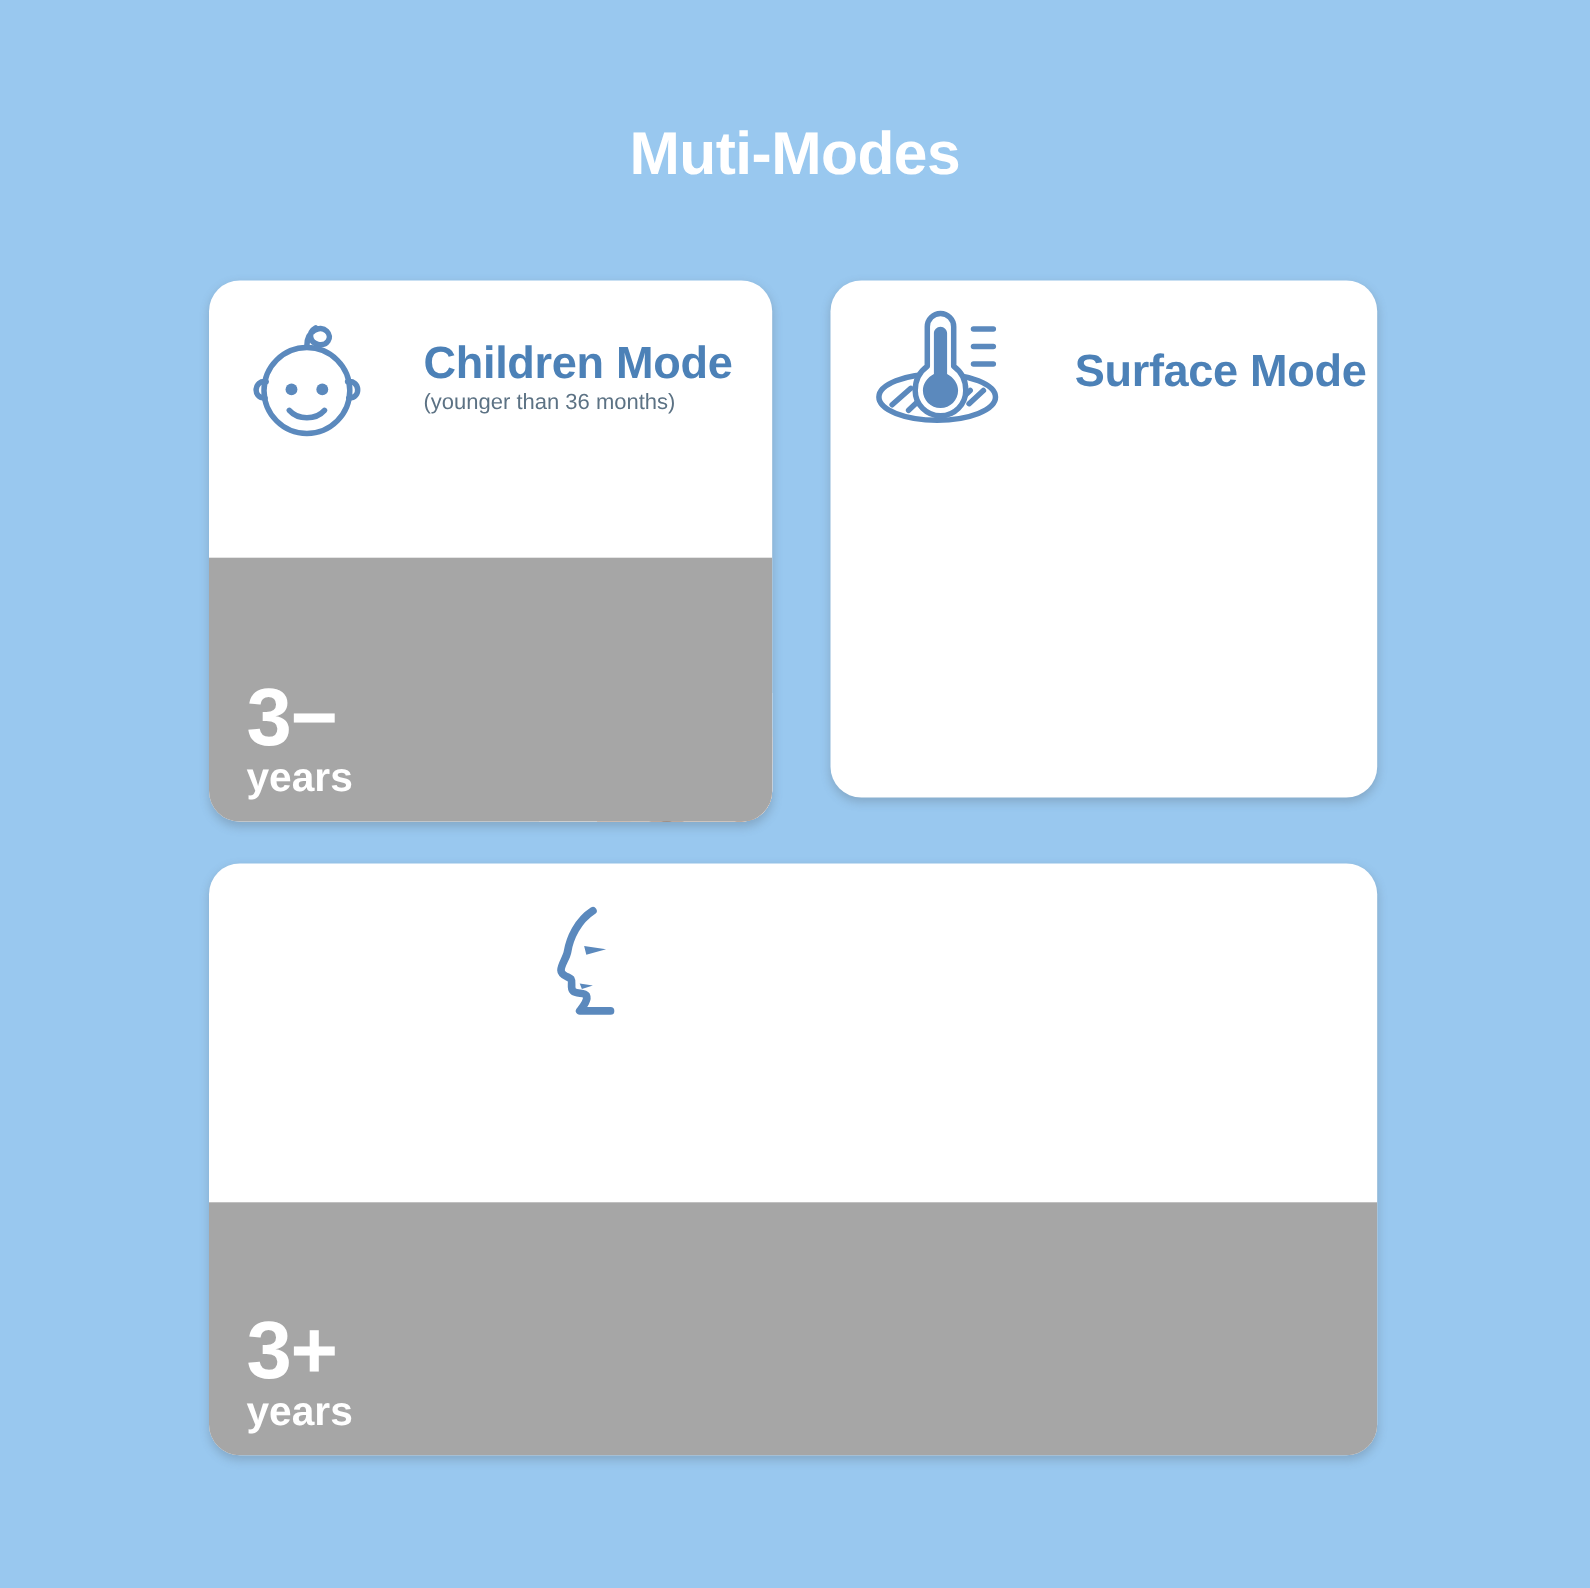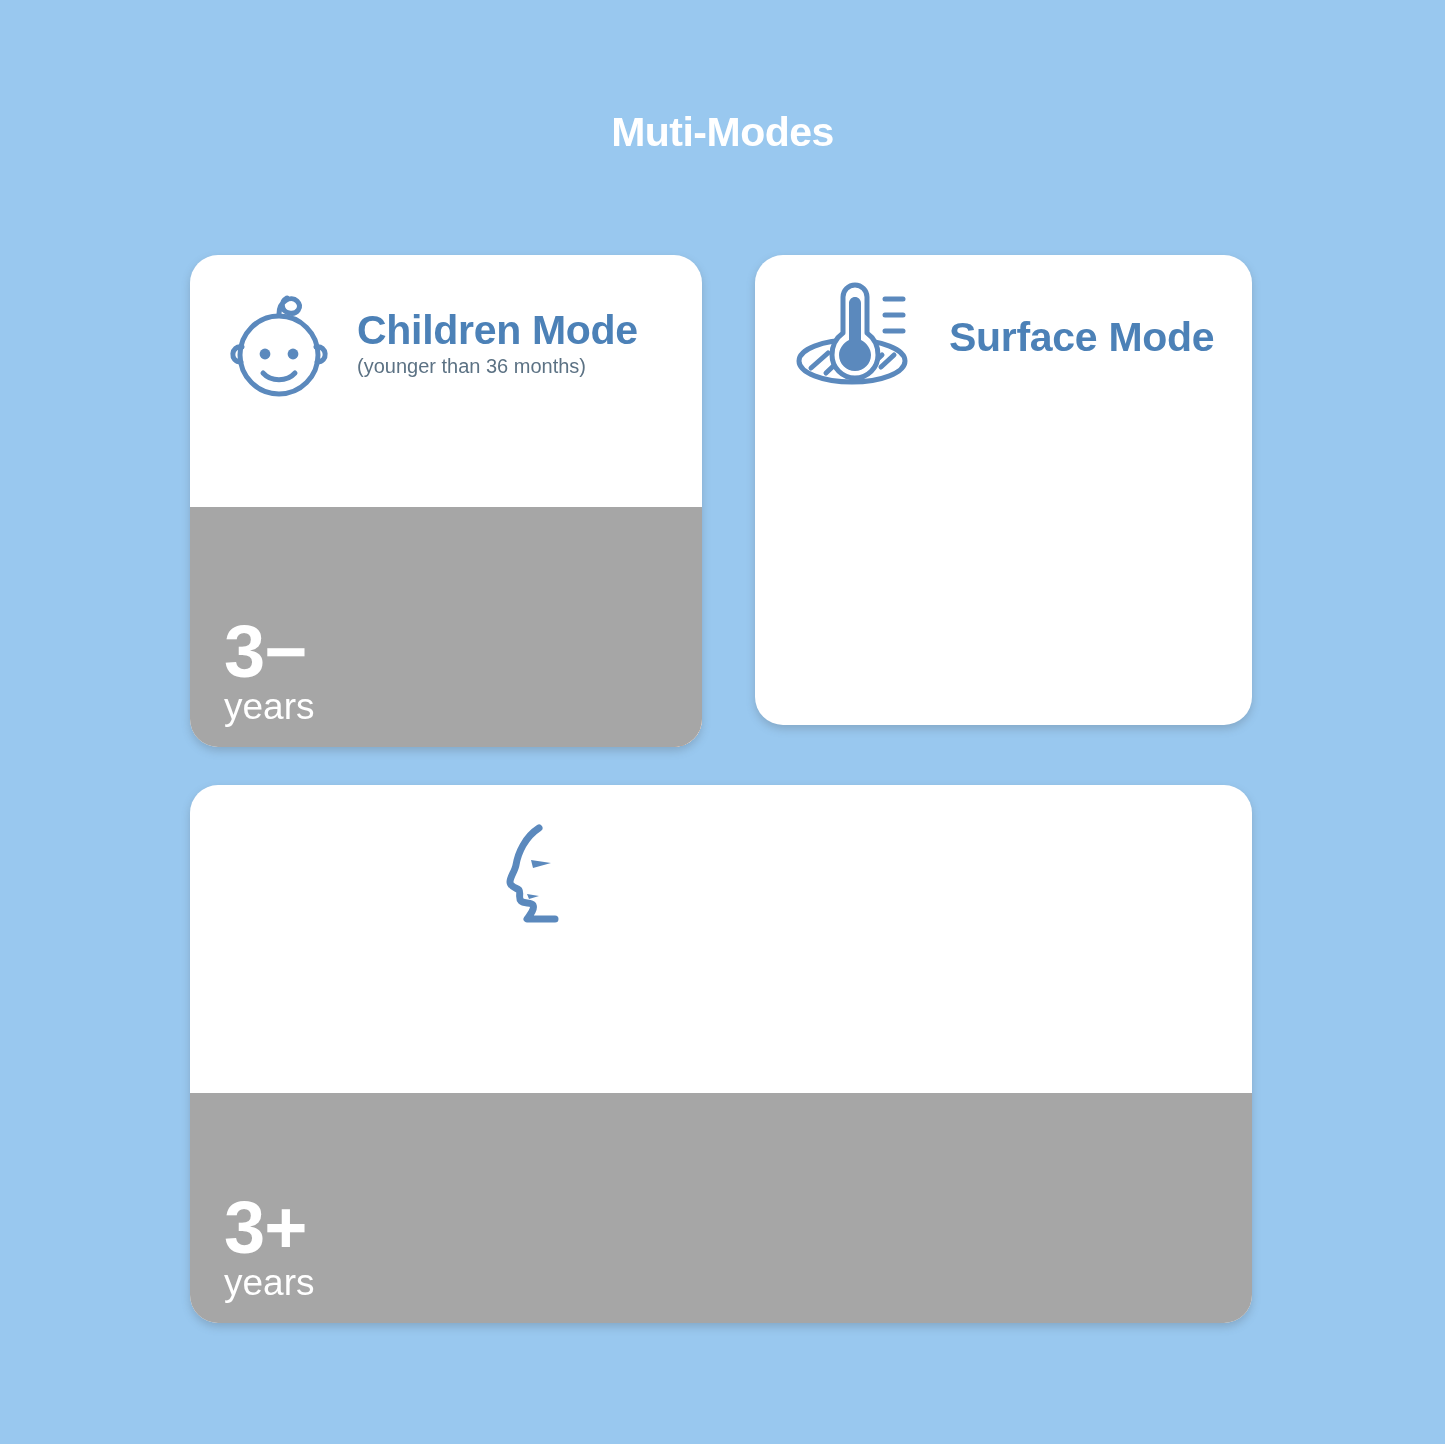--- a/index.html
+++ b/index.html
@@ -22,21 +22,21 @@
     height: 1444px;
   }
 
   
   .page-title {
     position: absolute;
     left: 0;
     top: 112px;
     width: 1445px;
     text-align: center;
-    font-size: 41px;
+    font-size: 55px;
     font-weight: bold;
     color: #ffffff;
     letter-spacing: -0.5px;
     line-height: 1;
   }
 
   
   .card {
     position: absolute;
     background: #ffffff;
@@ -46,20 +46,21 @@
   }
   #card-children { left: 190px; top: 255px;  width: 512px;  height: 492px; }
   #card-surface  { left: 755px; top: 255px;  width: 497px;  height: 470px; }
   #card-general  { left: 190px; top: 785px;  width: 1062px; height: 538px; }
 
   
   .card-header {
     position: absolute;
     display: flex;
     align-items: center;
+    gap: 28px;
   }
   #children-header { left: 35px;  top: 33px; }
   #surface-header  { left: 40px;  top: 30px; }
   #general-header  { left: 315px; top: 40px; }
 
   .header-icon {
     flex: 0 0 auto;
     display: block;
   }
   .header-text {
@@ -111,21 +112,21 @@
   }
   .corner-num {
     font-size: 74px;
     font-weight: bold;
     line-height: 0.92;
     display: block;
     letter-spacing: -1px;
   }
   .corner-unit {
     font-size: 37px;
-    font-weight: normal;
+    font-weight: bold;
     display: block;
     margin-top: 2px;
   }
 
   
   .photo {
     position: absolute;
     overflow: hidden;
   }
   #photo-baby { left: 300px; top: 375px; width: 330px; height: 372px; }

